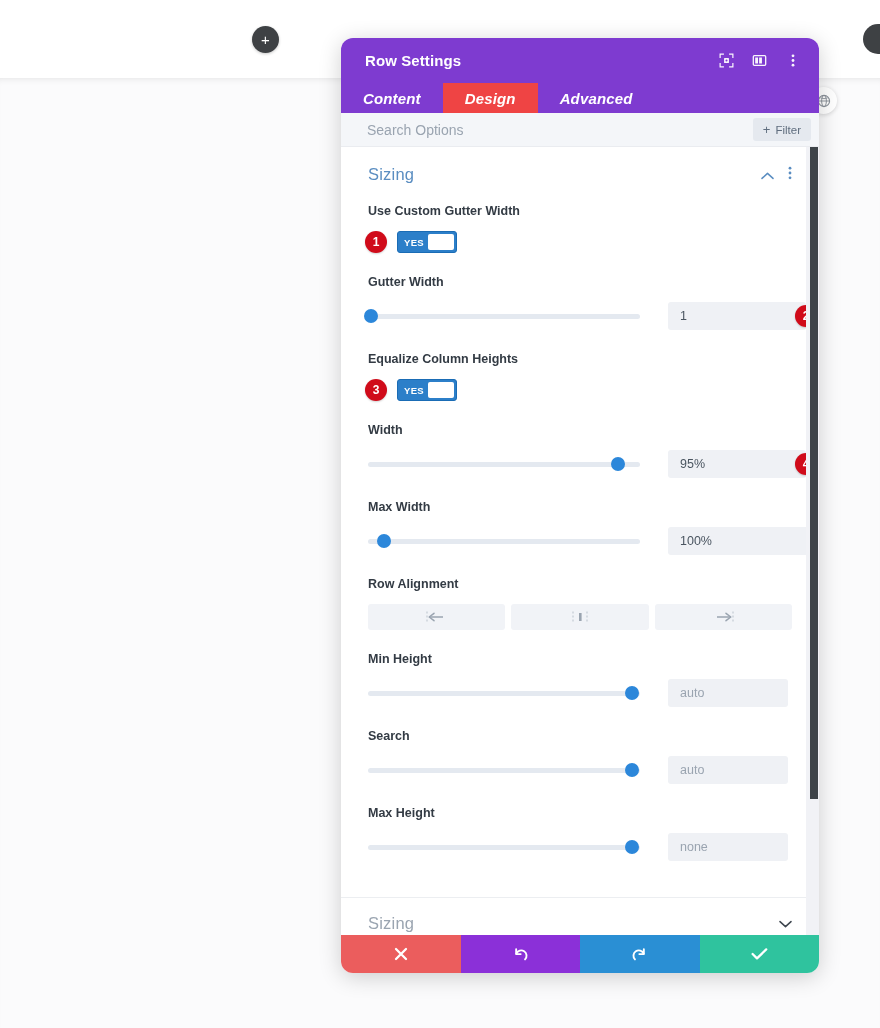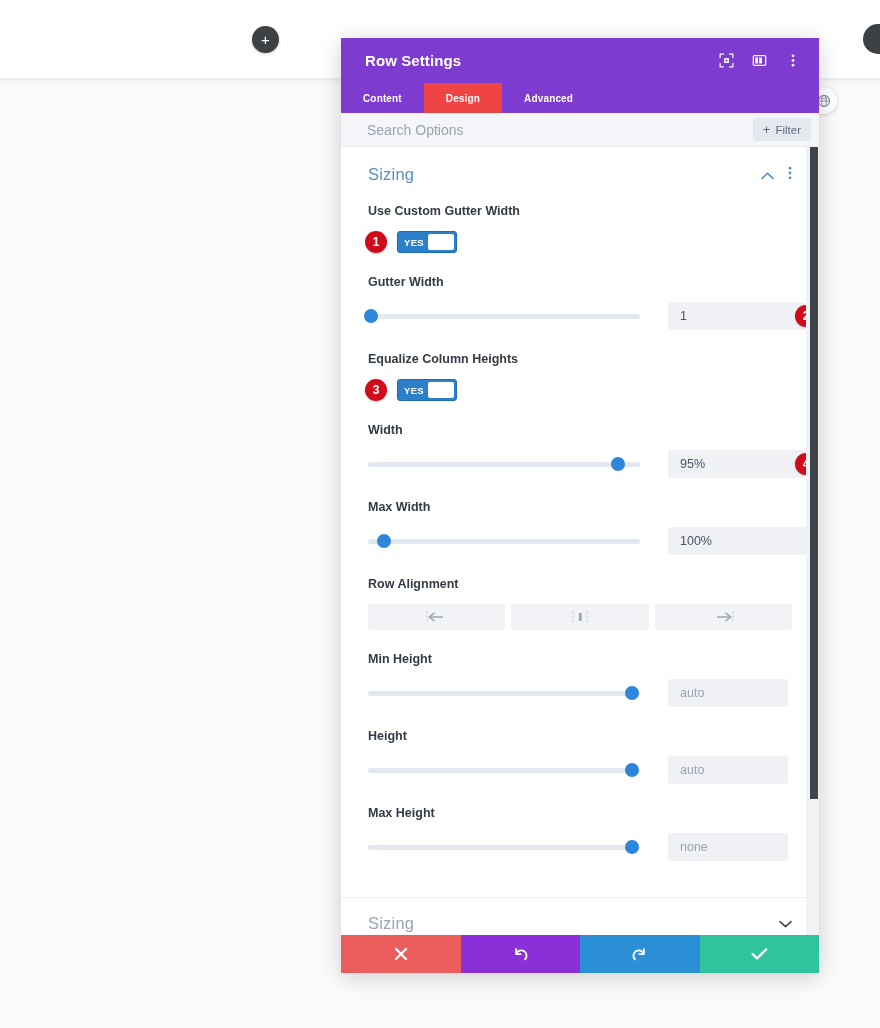--- a/index.html
+++ b/index.html
@@ -65,21 +65,21 @@
   }
   .settings-bubble svg { display:block; }
 
   
   .modal {
     position: absolute;
     left: 341px; top: 38px;
     width: 478px;
     height: 935px;
     background: #ffffff;
-    border-radius: 0;
+    border-radius: 12px;
     box-shadow: 0 4px 22px rgba(0,0,0,0.19);
     display: flex;
     flex-direction: column;
     overflow: hidden;
   }
 
   
   .modal-header {
     height: 45px;
     background: #7e3bd0;
@@ -114,23 +114,24 @@
     background: #7e3bd0;
     display: flex;
     align-items: stretch;
     flex: none;
   }
   .tab {
     padding: 0 22px;
     display: flex;
     align-items: center;
     color: #ffffff;
-    font-size: 10px;
+    font-size: 15px;
     font-weight: bold;
     letter-spacing: .15px;
+    font-style: italic;
   }
   .tab.active { background: #ef4444; }
 
   
   .search-row {
     height: 33px;
     background: #f4f6f9;
     border-bottom: 1px solid #eaecf0;
     display: flex;
     align-items: center;
@@ -534,21 +535,21 @@
               <div class="slider-track"></div>
               <div class="slider-knob" style="left:97%;"></div>
             </div>
             <div style="position:relative; margin-left:28px;">
               <input class="num-input" type="text" style="width: 120px;" placeholder="auto">
             </div>
           </div>
         </div>
 
         <div class="field">
-          <div class="field-label">Height</div>
+          <div class="field-label">Search</div>
           <div class="slider-row">
             <div class="slider" style="width:272px;">
               <div class="slider-track"></div>
               <div class="slider-knob" style="left:97%;"></div>
             </div>
             <div style="position:relative; margin-left:28px;">
               <input class="num-input" type="text" style="width: 120px;" placeholder="auto">
             </div>
           </div>
         </div>

